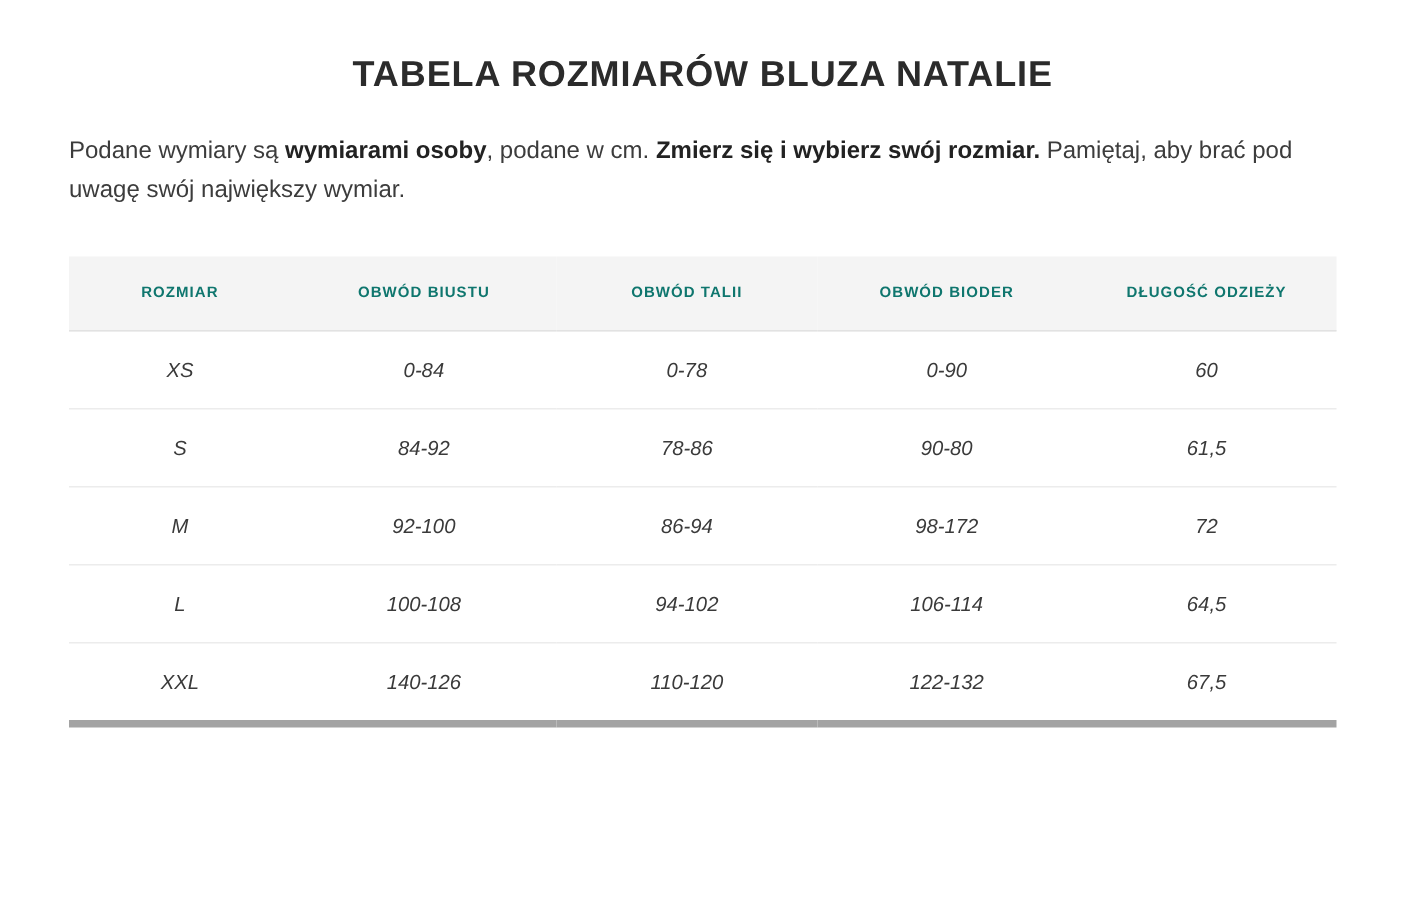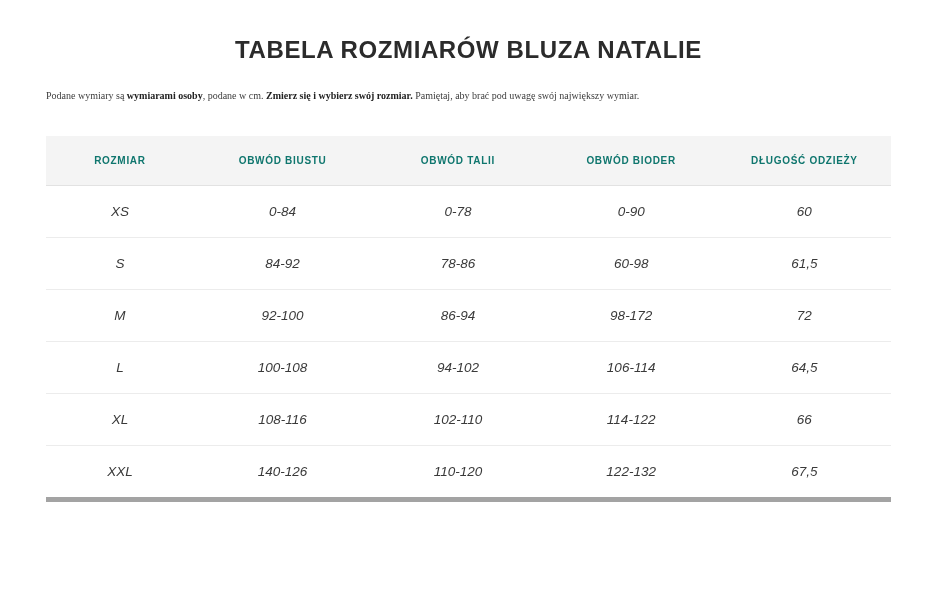--- a/index.html
+++ b/index.html
@@ -25,26 +25,25 @@
     text-align: center;
     font-size: 24px;
     font-weight: bold;
     letter-spacing: 0.6px;
     color: #2b2b2b;
     margin: 0;
     padding-top: 24px;
     padding-bottom: 6px;
   }
   .intro {
-    font-size: 10px;
+    font-size: 16px;
     line-height: 1.6;
     color: #3c3c3c;
     margin: 18px 0 0 0;
     max-width: 840px;
-    font-family: Liberation Serif, serif;
   }
   .intro b {
     font-weight: bold;
     color: #222222;
   }
   .table-wrap {
     margin-top: 32px;
   }
   table.size-table {
     width: 100%;
@@ -110,45 +109,38 @@
           <td>XS</td>
           <td>0-84</td>
           <td>0-78</td>
           <td>0-90</td>
           <td>60</td>
         </tr>
         <tr>
           <td>S</td>
           <td>84-92</td>
           <td>78-86</td>
-          <td>60-98</td>
+          <td>90-80</td>
           <td>61,5</td>
         </tr>
         <tr>
           <td>M</td>
           <td>92-100</td>
           <td>86-94</td>
           <td>98-172</td>
           <td>72</td>
         </tr>
         <tr>
           <td>L</td>
           <td>100-108</td>
           <td>94-102</td>
           <td>106-114</td>
           <td>64,5</td>
         </tr>
         <tr>
-          <td>XL</td>
-          <td>108-116</td>
-          <td>102-110</td>
-          <td>114-122</td>
-          <td>66</td>
-        </tr>
-        <tr>
           <td>XXL</td>
           <td>140-126</td>
           <td>110-120</td>
           <td>122-132</td>
           <td>67,5</td>
         </tr>
       </tbody>
     </table>
   </div>
 

